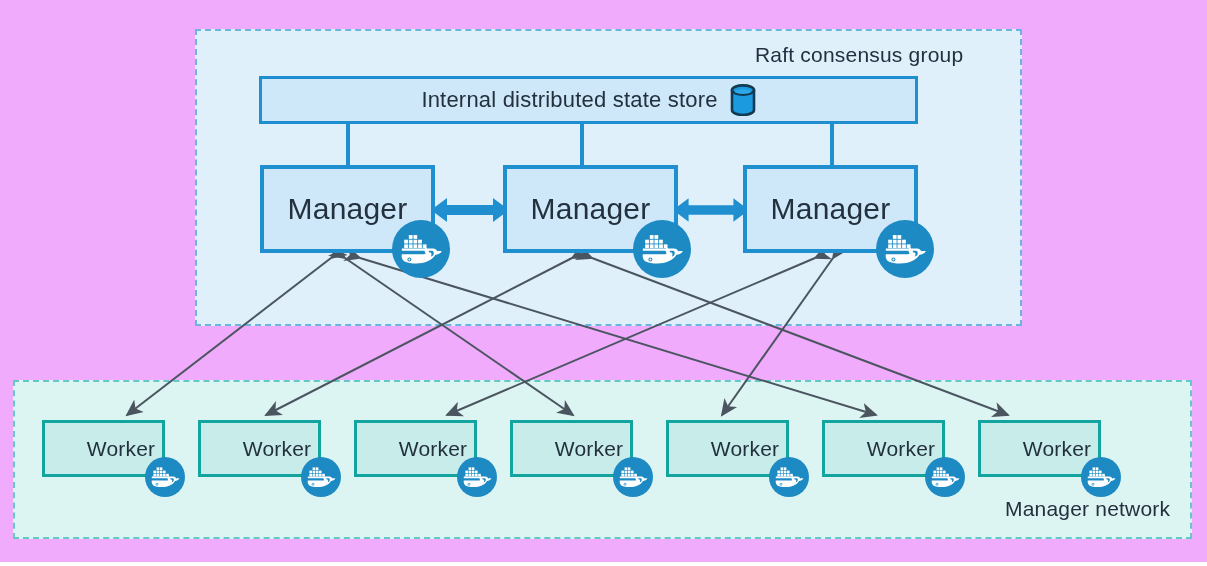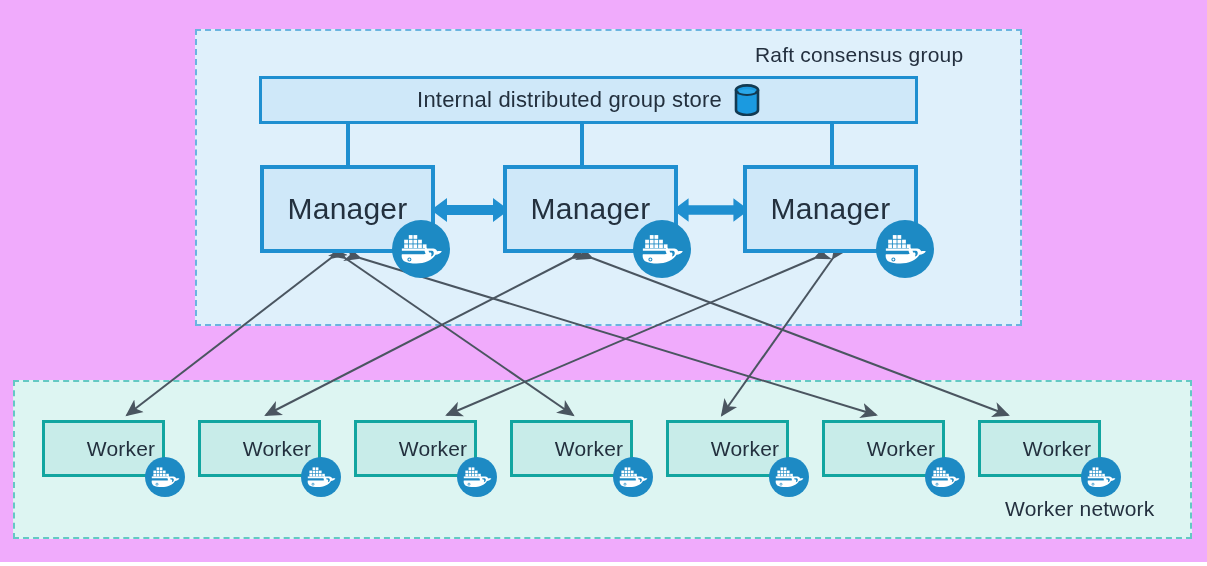--- a/index.html
+++ b/index.html
@@ -144,21 +144,21 @@
 </style>
 </head>
 <body>
 
 <div id="canvas">
 
   <div class="group" id="raft-group"></div>
   <div class="group-label" id="raft-label">Raft consensus group</div>
 
   <div class="group" id="gossip-group"></div>
-  <div class="group-label" id="gossip-label">Worker network</div>
+  <div class="group-label" id="gossip-label">Manager network</div>
 
   <svg id="arrows" viewBox="0 0 1207 566">
     <defs>
       <marker id="ah" markerWidth="9" markerHeight="9" refX="7.6" refY="4.5" orient="auto" markerUnits="strokeWidth">
         <path d="M0,0.6 L8.6,4.5 L0,8.4 L2.3,4.5 Z" fill="#4a5560"></path>
       </marker>
     </defs>
     <g stroke="#4a5560" stroke-width="2" fill="none" marker-start="url(#ah)" marker-end="url(#ah)">
 
       <line x1="331" y1="258" x2="127" y2="415"></line>
@@ -167,21 +167,21 @@
 
       <line x1="572" y1="258" x2="266" y2="415"></line>
       <line x1="592" y1="258" x2="1008" y2="415"></line>
 
       <line x1="815" y1="258" x2="447" y2="415"></line>
       <line x1="833" y1="258" x2="722" y2="415"></line>
     </g>
   </svg>
 
   <div id="state-store">
-    <span class="label">Internal distributed group store</span>
+    <span class="label">Internal distributed state store</span>
     <svg class="db-icon" width="26" height="32" viewBox="0 0 26 32">
       <path d="M2 6 h22 v20 a11 5 0 0 1 -22 0 z" fill="#1b9ae0" stroke="#123a52" stroke-width="2.6" stroke-linejoin="round"></path>
       <ellipse cx="13" cy="6" rx="11" ry="4.6" fill="#1b9ae0" stroke="#123a52" stroke-width="2.6"></ellipse>
       <ellipse cx="13" cy="7.6" rx="8.4" ry="2.4" fill="#2aa8ea"></ellipse>
     </svg>
   </div>
 
   <div class="vconn" id="vconn-1"></div>
   <div class="vconn" id="vconn-2"></div>
   <div class="vconn" id="vconn-3"></div>

